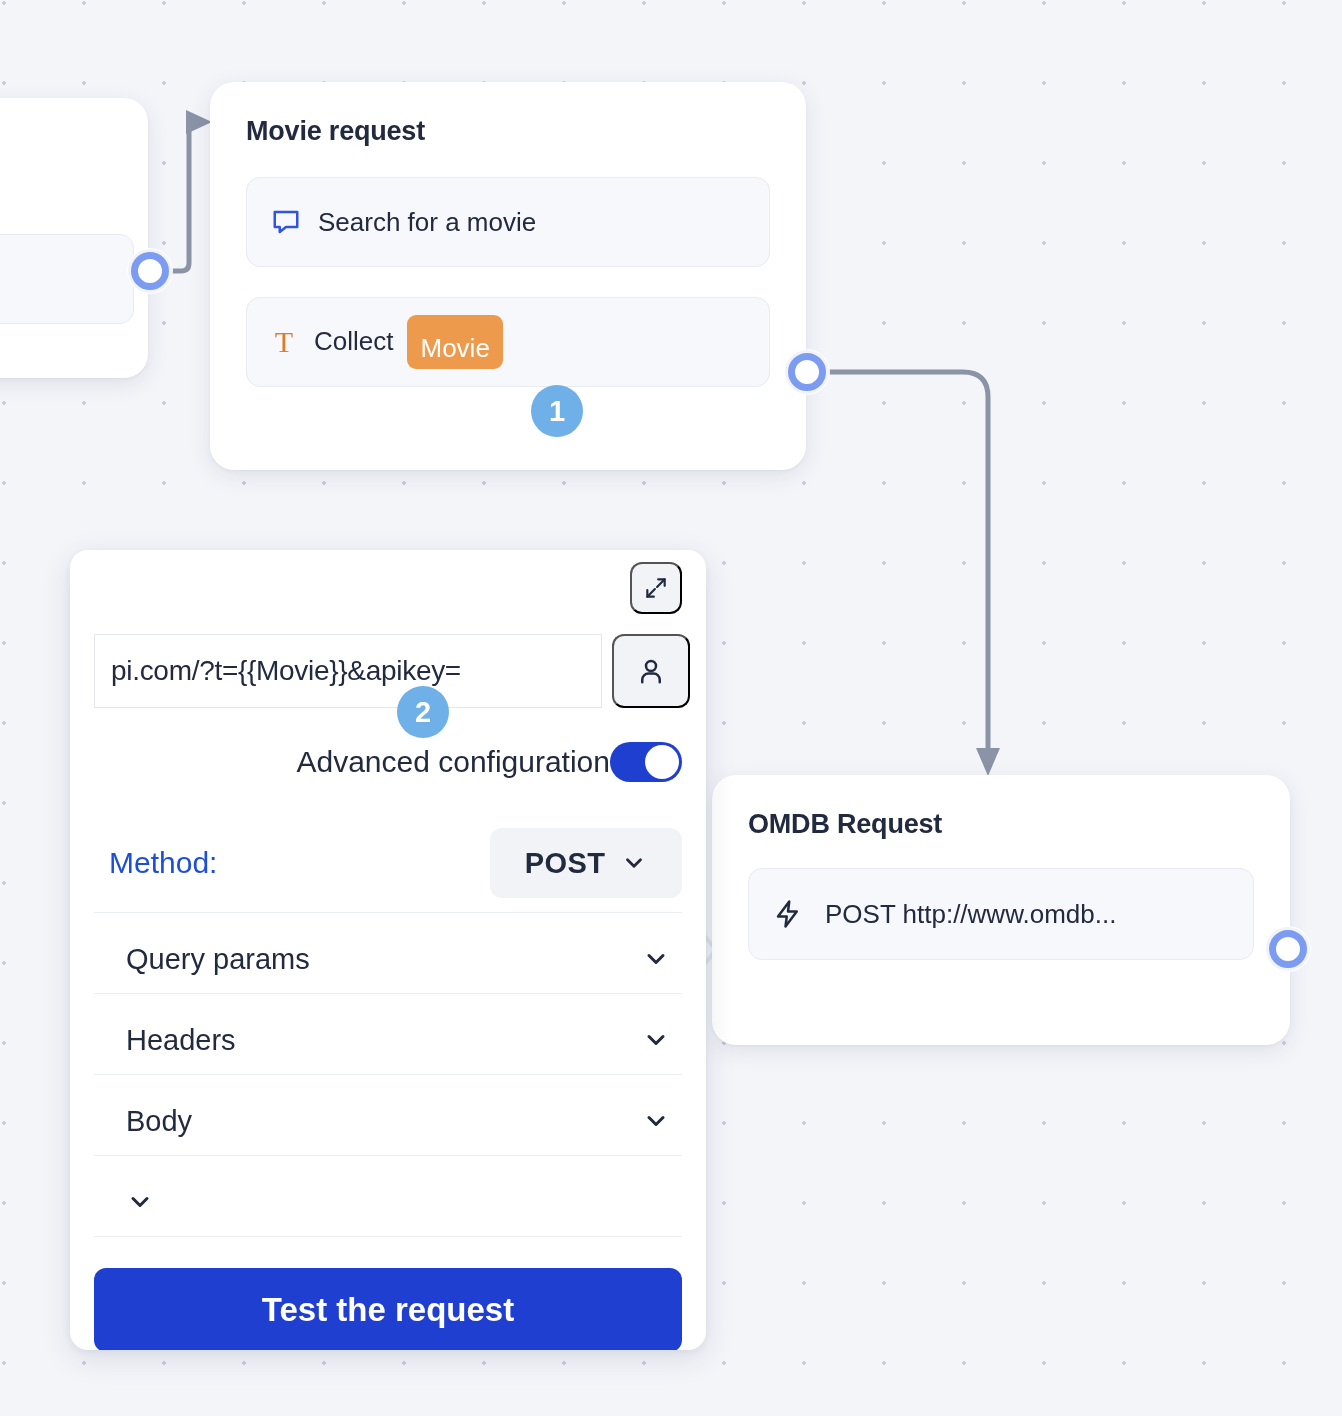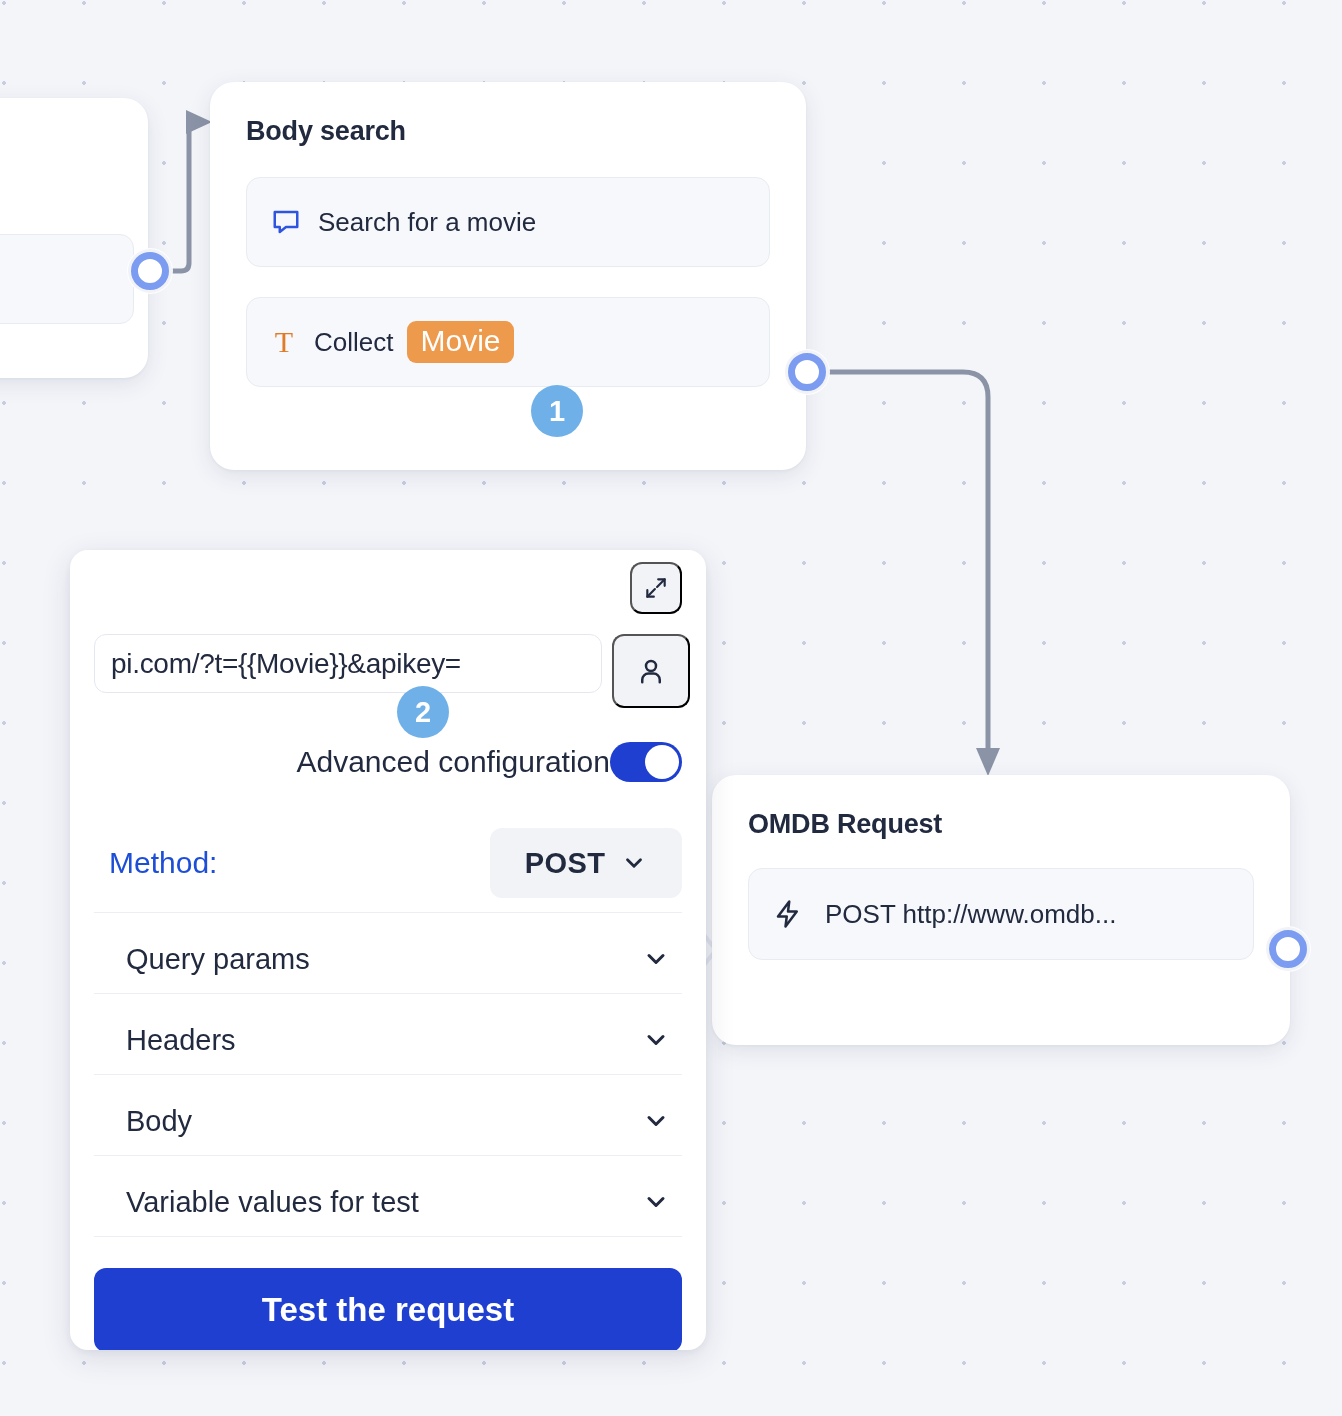--- a/index.html
+++ b/index.html
@@ -119,22 +119,22 @@
   }
   #node-movie-search .node-title { margin-bottom: 30px; }
   #node-movie-search .node-row { height: 90px; }
   #node-movie-search .node-row + .node-row { margin-top: 30px; }
 
   .chip {
     display: inline-block;
     background: #ee9a4d;
     color: #ffffff;
     border-radius: 9px;
-    padding: 4px 13px 6px;
-    font-size: 30px;
+    padding: 20px 13px 6px;
+    font-size: 26px;
     line-height: 1.05;
   }
 
   .icon-t {
     font-family: "Liberation Serif", serif;
     color: #e07b28;
     font-size: 30px;
     font-weight: 400;
     width: 26px;
     text-align: center;
@@ -200,23 +200,23 @@
   .url-row {
     position: absolute;
     left: 24px;
     top: 84px;
     display: flex;
     gap: 10px;
     align-items: stretch;
   }
   .url-input {
     width: 508px;
-    height: 59px;
+    height: 74px;
     border: 1px solid #e4e7ef;
-    border-radius: 12px;
+    border-radius: 0;
     background: #ffffff;
     display: flex;
     align-items: center;
     padding: 6px 16px;
     overflow: hidden;
   }
   .url-input-text {
     font-size: 28px;
     color: #222a3f;
     white-space: nowrap;
@@ -345,21 +345,21 @@
 
   <path d="M 700 930 L 716 950 L 700 970" fill="none" stroke="#e2e5ed" stroke-width="4" stroke-linecap="round" stroke-linejoin="round"></path>
 </svg>
 
 <div class="node" id="node-previous">
   <div class="inner-row"></div>
 </div>
 <div class="port" style="left:128px; top:249px;"></div>
 
 <div class="node" id="node-movie-search">
-  <div class="node-title">Body search</div>
+  <div class="node-title">Movie request</div>
 
   <div class="node-row">
     <span style="display:flex;align-items:center;">
       <svg width="30" height="30" viewBox="0 0 24 24" fill="none" stroke="#2f55e0" stroke-width="2" stroke-linecap="round" stroke-linejoin="round">
         <path d="M21 4H3v12h4v4l5-4h9z"></path>
       </svg>
     </span>
     <span class="node-row-label">Search for a movie</span>
   </div>
 
@@ -440,21 +440,20 @@
         <path d="M6 9l6 6 6-6"></path>
       </svg>
     </div>
     <div class="accordion-item">
       <span class="accordion-label">Body</span>
       <svg class="chev" width="28" height="28" viewBox="0 0 24 24" fill="none" stroke="#222a3f" stroke-width="2.6" stroke-linecap="round" stroke-linejoin="round">
         <path d="M6 9l6 6 6-6"></path>
       </svg>
     </div>
     <div class="accordion-item">
-      <span class="accordion-label">Variable values for test</span>
       <svg class="chev" width="28" height="28" viewBox="0 0 24 24" fill="none" stroke="#222a3f" stroke-width="2.6" stroke-linecap="round" stroke-linejoin="round">
         <path d="M6 9l6 6 6-6"></path>
       </svg>
     </div>
     <div style="border-top:1px solid #eceef4;"></div>
   </div>
 
   <button class="test-btn">Test the request</button>
 </div>
 

